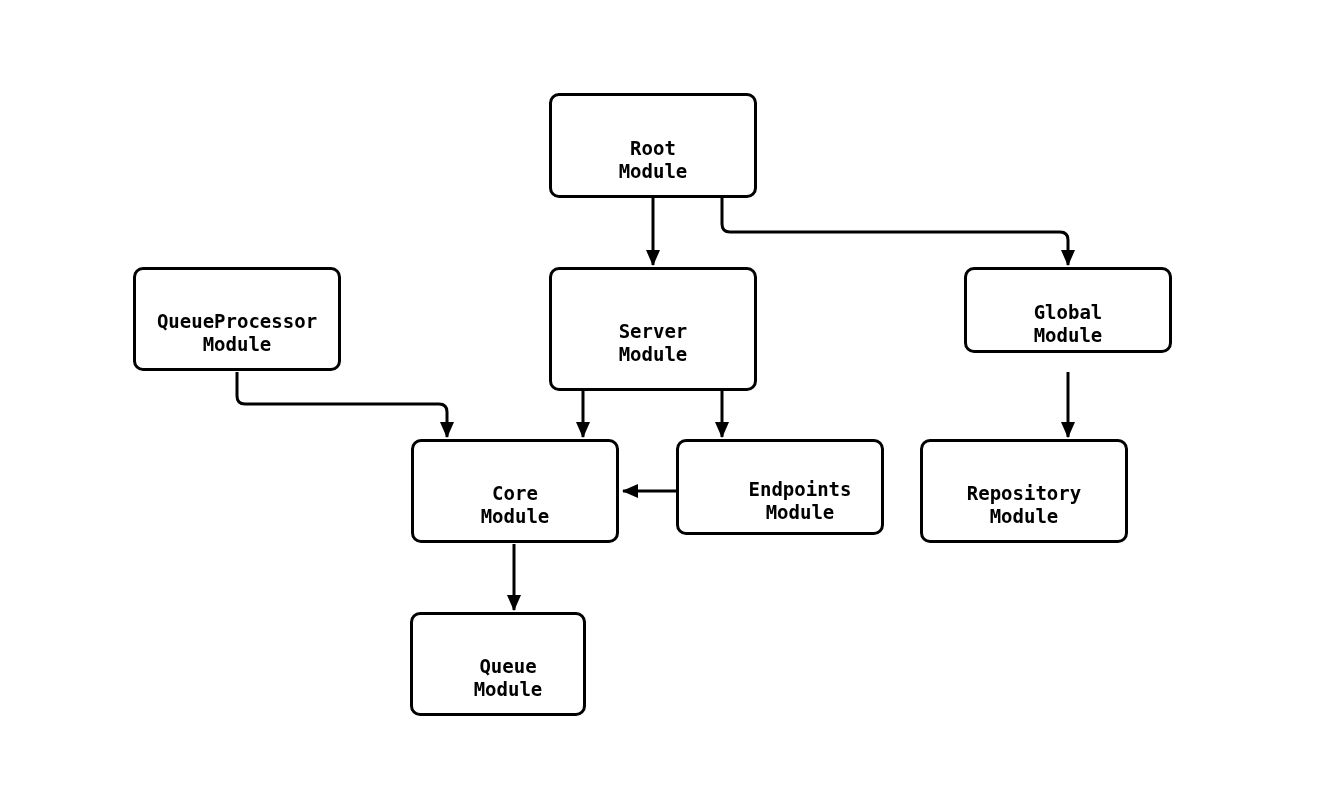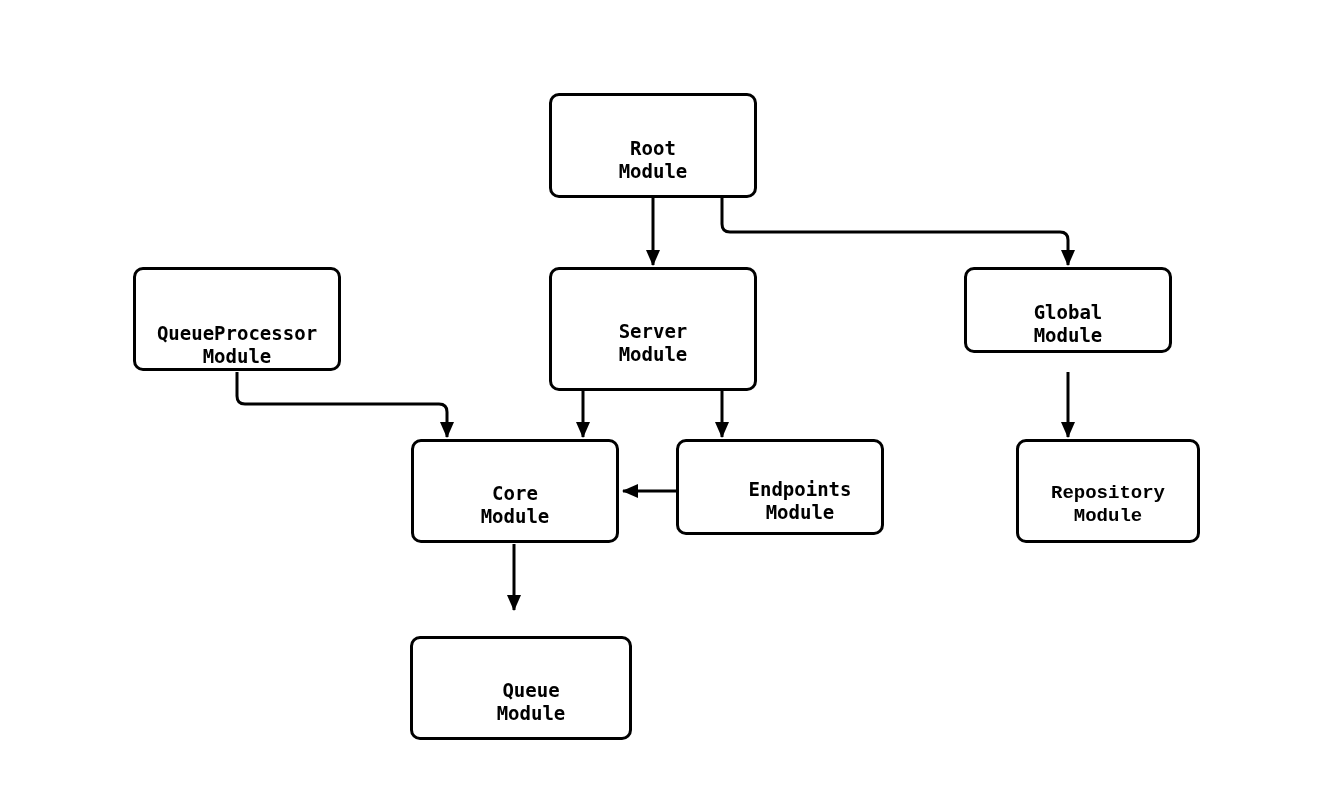--- a/index.html
+++ b/index.html
@@ -37,26 +37,26 @@
     font-size: 19px;
     line-height: 23px;
     color: #000000;
     text-align: center;
     white-space: pre-line;
     margin-top: 28px;
   }
   
   .n-root          { left: 549px;  top: 93px;  width: 208px; height: 105px; }
   .n-server        { left: 549px;  top: 267px; width: 208px; height: 124px; }
-  .n-queueprocessor{ left: 133px;  top: 267px; width: 208px; height: 104px; align-items: flex-end; }
+  .n-queueprocessor{ left: 133px;  top: 267px; width: 208px; height: 104px; }
   .n-global        { left: 964px;  top: 267px; width: 208px; height: 86px; }
   .n-core          { left: 411px;  top: 439px; width: 208px; height: 104px; }
   .n-endpoints     { left: 676px;  top: 439px; width: 208px; height: 96px; padding-left: 40px; }
-  .n-repository    { left: 1016px;  top: 439px; width: 184px; height: 104px; font-family: Liberation Mono, monospace; }
-  .n-queue         { left: 410px;  top: 636px; width: 222px; height: 104px; padding-left: 20px; }
+  .n-repository    { left: 920px;  top: 439px; width: 208px; height: 104px; }
+  .n-queue         { left: 410px;  top: 612px; width: 176px; height: 104px; padding-left: 20px; }
   .edge {
     fill: none;
     stroke: #000000;
     stroke-width: 3;
   }
 </style>
 </head>
 <body>
 
 <div class="canvas">

